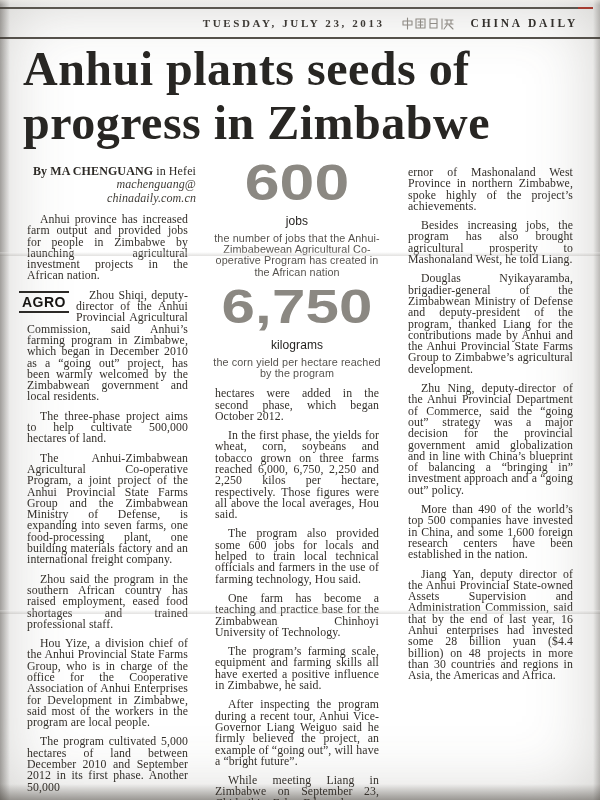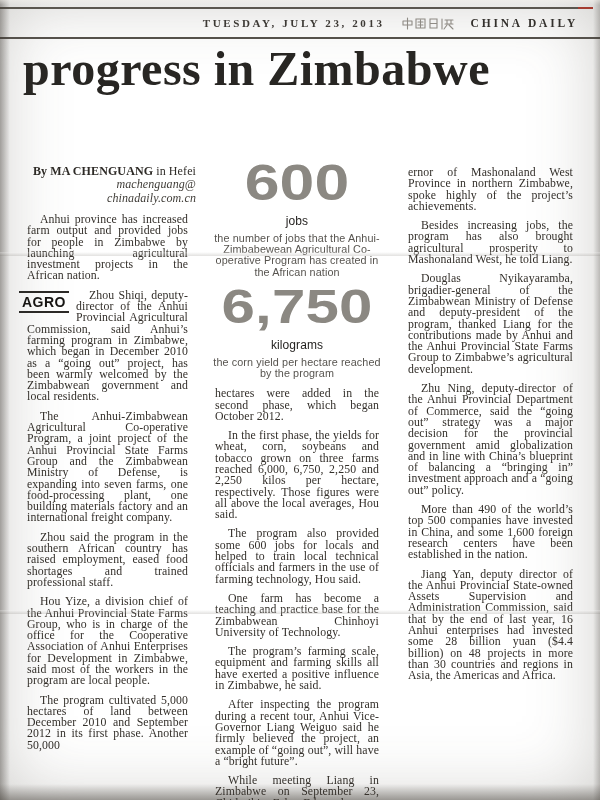--- a/index.html
+++ b/index.html
@@ -86,37 +86,39 @@
         <path d="M29 2 h7 v9 h-7 z M29 6.5 h7"></path>
         <path d="M41 2 v10 M44 3 h8 M46 3 v4 M50 3 v4 M44 7 h8 M46 8 l-3 4 M48 8 l4 4"></path>
       </g>
     </svg>
     <span class="mh-name">CHINA DAILY</span>
   </div>
 
   <div class="midrule"></div>
 
   <h1 class="headline">
+    <span>Anhui plants seeds of</span>
     <span>progress in Zimbabwe</span>
   </h1>
 
   <div class="col col-1">
     <div class="byline">
       <div class="byline-line1">
         <span class="byline-author">By MA CHENGUANG</span>
         <span>in Hefei</span>
       </div>
       <div class="byline-email">machenguang@</div>
       <div class="byline-email">chinadaily.com.cn</div>
     </div>
     <p>Anhui province has increased farm output and provided jobs for people in Zimbabwe by launching agricultural investment projects in the African nation.</p>
     <div class="agro-badge">
       <span>AGRO</span>
     </div>
     <p>Zhou Shiqi, deputy-director of the Anhui Provincial Agricultural Commission, said Anhui’s farming program in Zimbabwe, which began in December 2010 as a “going out” project, has been warmly welcomed by the Zimbabwean government and local residents.</p>
+    <p>The three-phase project aims to help cultivate 500,000 hectares of land.</p>
     <p>The Anhui-Zimbabwean Agricultural Co-operative Program, a joint project of the Anhui Provincial State Farms Group and the Zimbabwean Ministry of Defense, is expanding into seven farms, one food-processing plant, one building materials factory and an international freight company.</p>
     <p>Zhou said the program in the southern African country has raised employment, eased food shortages and trained professional staff.</p>
     <p>Hou Yize, a division chief of the Anhui Provincial State Farms Group, who is in charge of the office for the Cooperative Association of Anhui Enterprises for Development in Zimbabwe, said most of the workers in the program are local people.</p>
     <p>The program cultivated 5,000 hectares of land between December 2010 and September 2012 in its first phase. Another 50,000</p>
   </div>
 
   <div class="col col-2">
     <div class="stat stat-block">
       <div class="stat-value stat-value-1">600</div>
       <div class="stat-unit">jobs</div>

